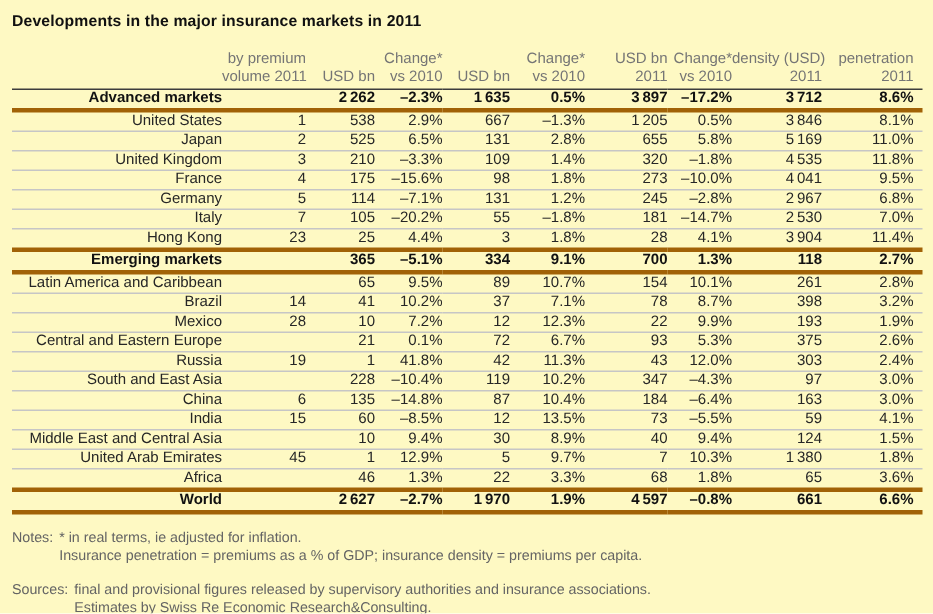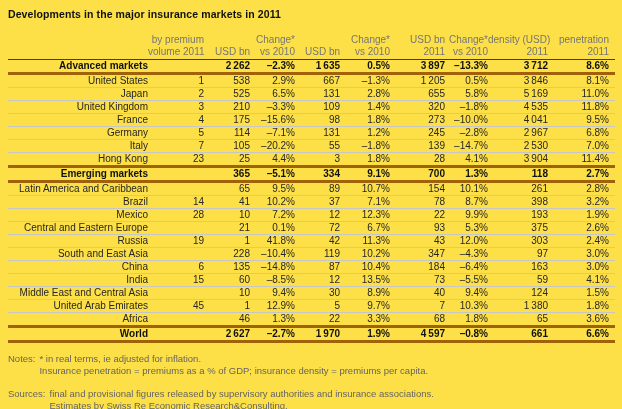--- a/index.html
+++ b/index.html
@@ -1,19 +1,19 @@
 <!DOCTYPE html>
 <html><head>
 <meta charset="utf-8">
 <style>
   * { box-sizing: border-box; }
   html, body { margin: 0; padding: 0; background: #ffffff; }
   .page {
     width: 622px; height: 409px;
-    background: #fde047;
+    background: #fef9c3;
     font-family: "Liberation Sans", sans-serif;
     color: #2b2b2b;
     padding: 8px 7px 18px 8px;
     overflow: hidden;
     position: relative;
   }
   .title {
     font-size: 10.5px;
     font-weight: bold;
     color: #111111;
@@ -103,21 +103,21 @@
     </thead>
     <tbody>
         <tr class="section dark">
           <td class="name">Advanced markets</td>
           <td></td>
           <td>2 262</td>
           <td>–2.3%</td>
           <td>1 635</td>
           <td>0.5%</td>
           <td>3 897</td>
-          <td>–13.3%</td>
+          <td>–17.2%</td>
           <td>3 712</td>
           <td>8.6%</td>
         </tr>
         <tr class="country light">
           <td class="name">United States</td>
           <td>1</td>
           <td>538</td>
           <td>2.9%</td>
           <td>667</td>
           <td>–1.3%</td>
@@ -174,21 +174,21 @@
           <td>2 967</td>
           <td>6.8%</td>
         </tr>
         <tr class="country light">
           <td class="name">Italy</td>
           <td>7</td>
           <td>105</td>
           <td>–20.2%</td>
           <td>55</td>
           <td>–1.8%</td>
-          <td>139</td>
+          <td>181</td>
           <td>–14.7%</td>
           <td>2 530</td>
           <td>7.0%</td>
         </tr>
         <tr class="country dark">
           <td class="name">Hong Kong</td>
           <td>23</td>
           <td>25</td>
           <td>4.4%</td>
           <td>3</td>

